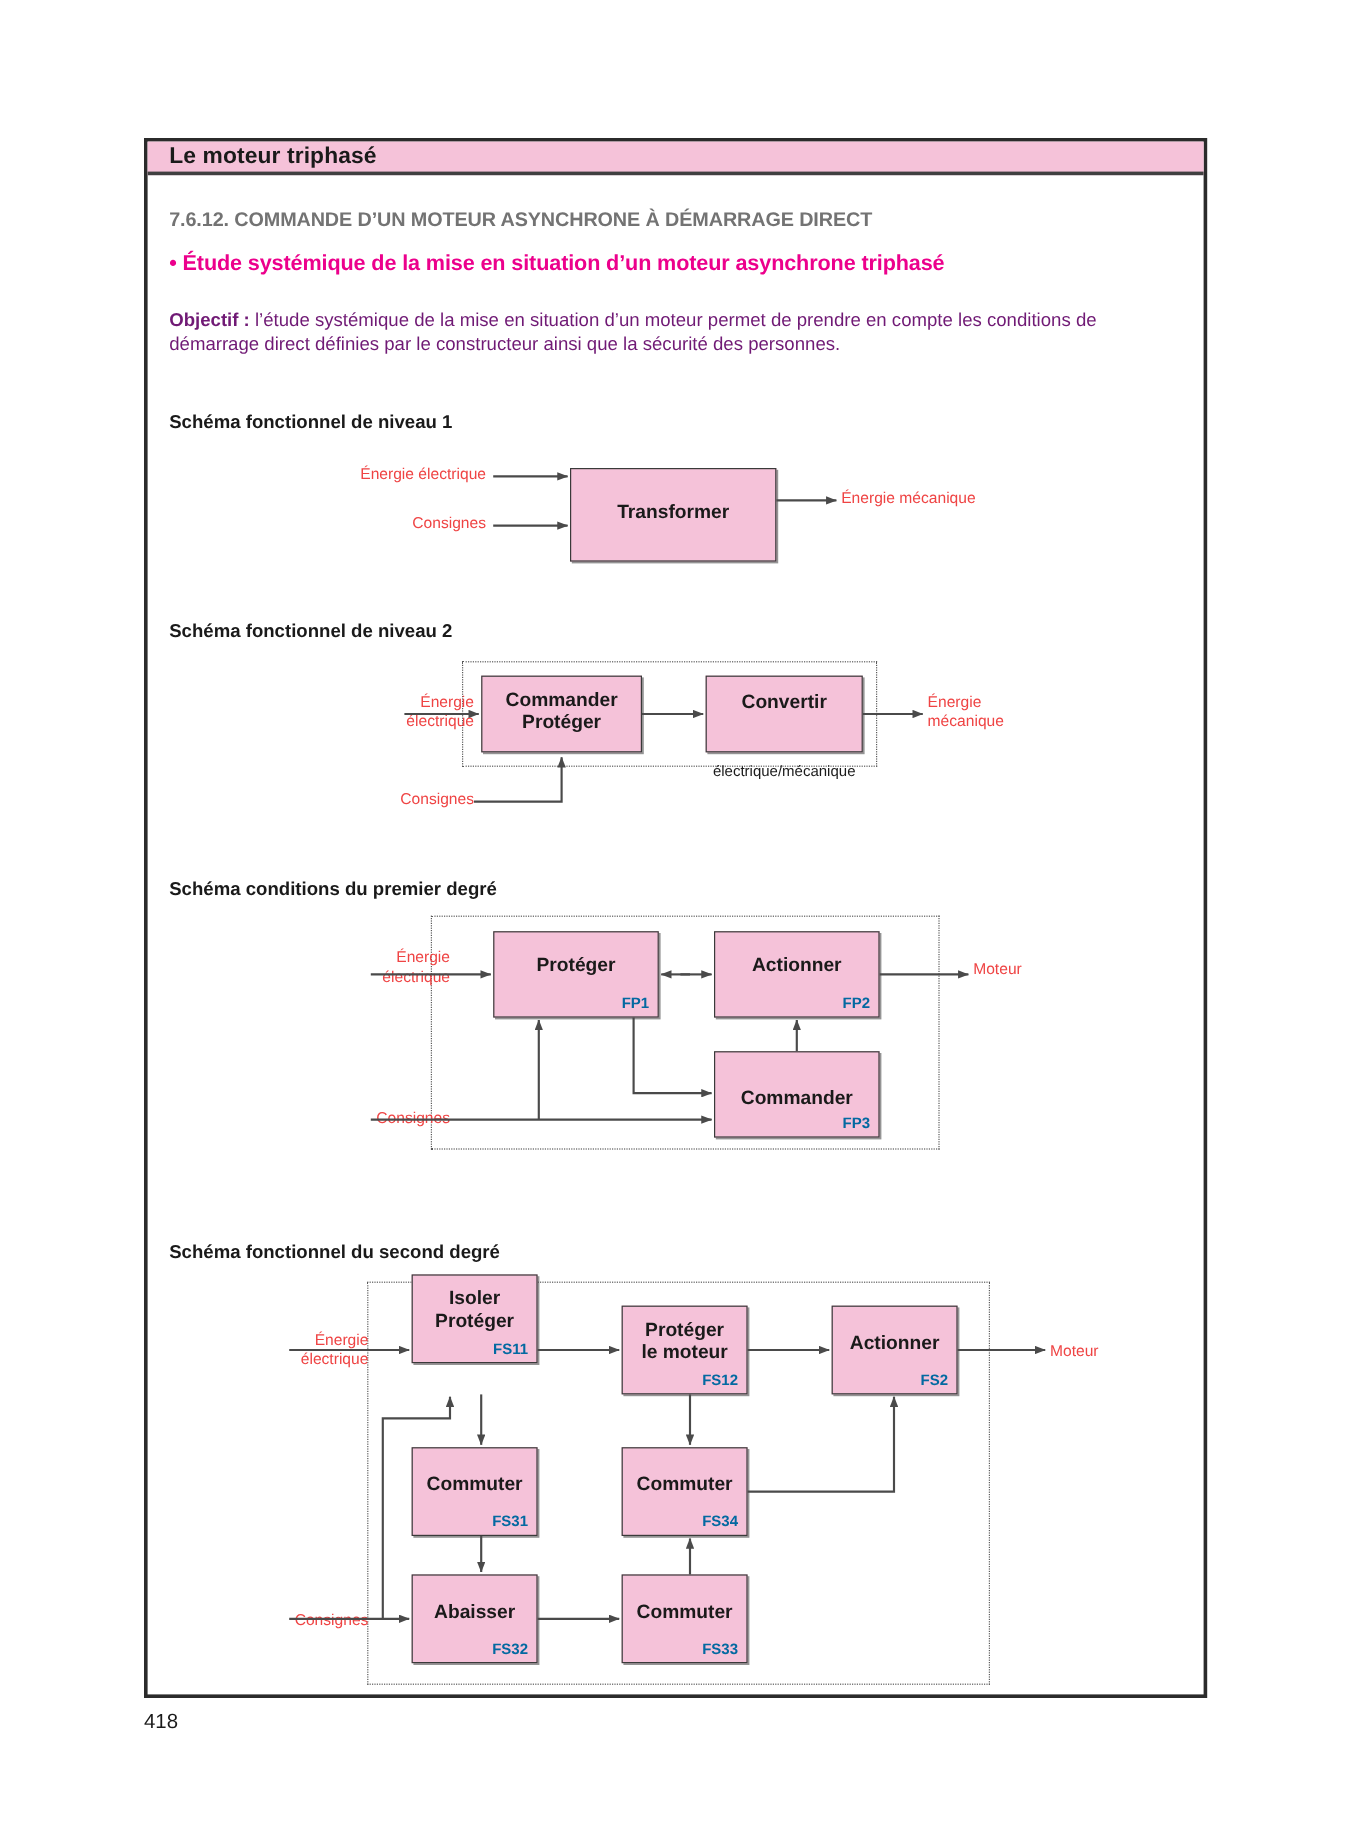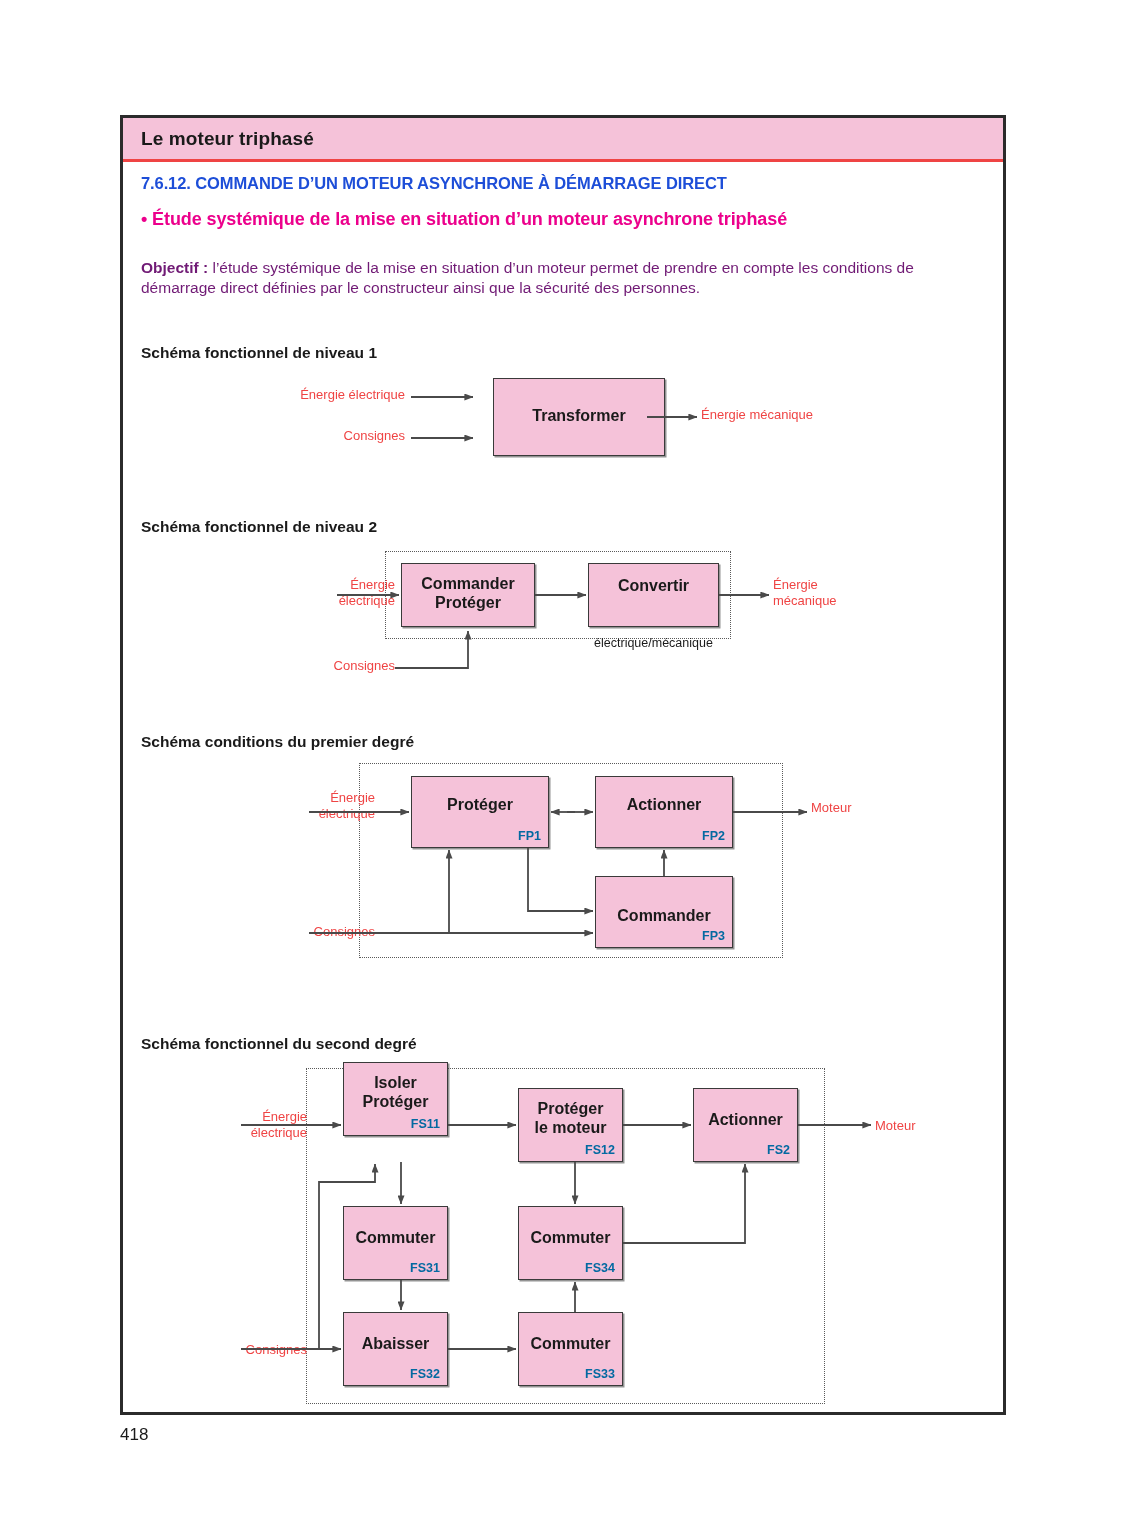--- a/index.html
+++ b/index.html
@@ -16,36 +16,36 @@
     left: 120px; top: 115px;
     width: 886px; height: 1300px;
     border: 3px solid #2b2b2b;
     background: #ffffff;
   }
 
   
   #header-band {
     position: absolute;
     left: 0; top: 0;
-    width: 100%; height: 44px;
+    width: 100%; height: 28px;
     background: #F5C2D9;
-    border-bottom: 3px solid #ef4444;
+    border-bottom: 3px solid #404040;
     display: flex; align-items: center;
   }
   #header-title {
     font-size: 19px; font-weight: bold;
     padding-left: 18px;
     letter-spacing: 0.1px;
     color: #1a1a1a;
   }
 
   
   #intro { position: absolute; left: 18px; top: 56px; width: 860px; }
   .h-section {
-    color: #1d4ed8; font-weight: bold; font-size: 16.5px;
+    color: #737373; font-weight: bold; font-size: 16.5px;
     letter-spacing: -0.1px;
     margin-bottom: 16px;
   }
   .h-bullet {
     color: #EC008C; font-weight: bold; font-size: 18px;
     letter-spacing: -0.1px;
     margin-bottom: 28px;
   }
   .para { font-size: 15.5px; line-height: 1.32; color: #701a75; max-width: 852px;}
   .para b { font-weight: bold; }
@@ -114,21 +114,21 @@
     <div class="h-section">7.6.12. COMMANDE D’UN MOTEUR ASYNCHRONE À DÉMARRAGE DIRECT</div>
     <div class="h-bullet">• Étude systémique de la mise en situation d’un moteur asynchrone triphasé</div>
     <div class="para"><b>Objectif :</b><span>  l’étude systémique de la mise en situation d’un moteur permet de prendre en compte les  conditions de démarrage direct définies par le constructeur ainsi que la sécurité des personnes.</span></div>
   </div>
 
   <div class="diagram-title" style="left:18px; top:226px;">Schéma fonctionnel de niveau 1</div>
   <div class="diagram-title" style="left:18px; top:400px;">Schéma fonctionnel de niveau 2</div>
   <div class="diagram-title" style="left:18px; top:615px;">Schéma conditions du premier degré</div>
   <div class="diagram-title" style="left:18px; top:917px;">Schéma fonctionnel du second degré</div>
 
-  <div class="fbox" style="left:352px; top:260px; width:172px; height:78px;margin-left:18px;">
+  <div class="fbox" style="left:352px; top:272px; width:172px; height:78px;">
     <div class="ftitle" style="top:28px;">Transformer</div>
   </div>
   <div class="lbl right" style="left:162px; top:269px; width:120px;">Énergie électrique</div>
   <div class="lbl right" style="left:182px; top:310px; width:100px;">Consignes</div>
   <div class="lbl" style="left:578px; top:289px;">Énergie mécanique</div>
 
   <div class="dotbox" style="left:262px; top:433px; width:346px; height:88px;"></div>
   <div class="fbox" style="left:278px; top:445px; width:134px; height:64px;">
     <div class="ftitle" style="top:11px;"><span style="white-space:pre-line;">Commander
 Protéger</span></div>

